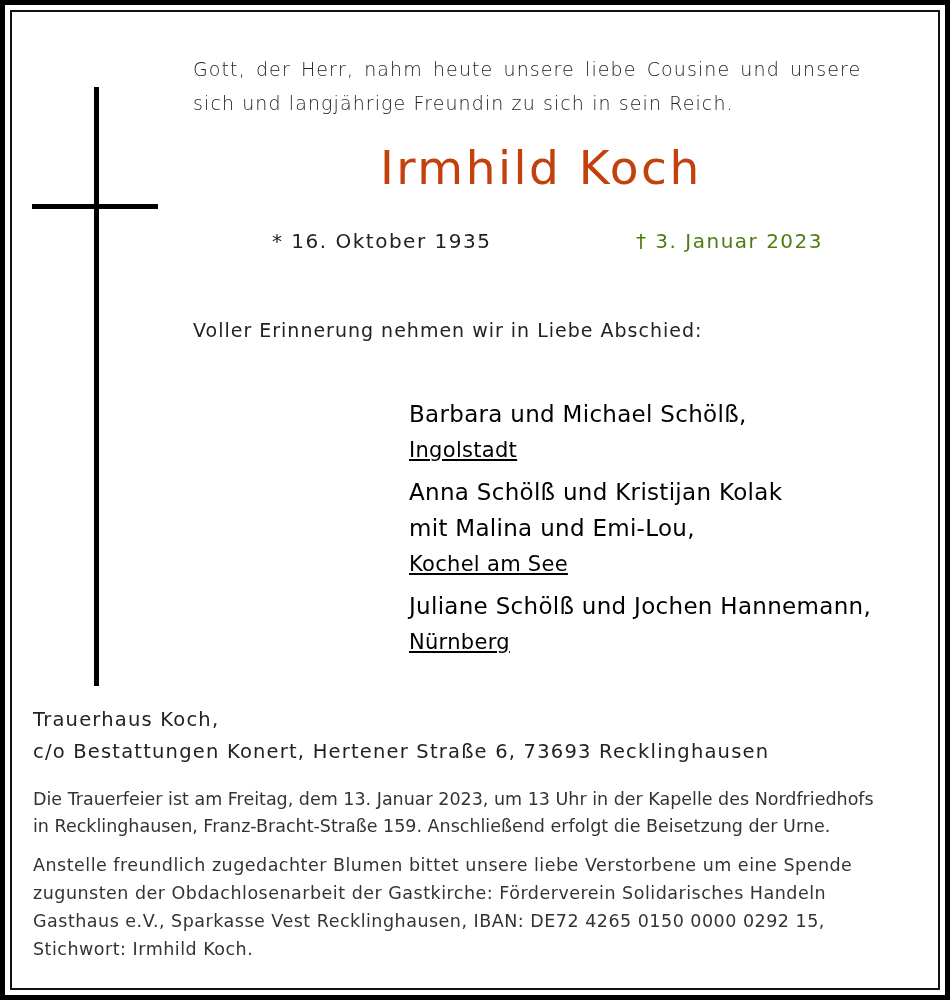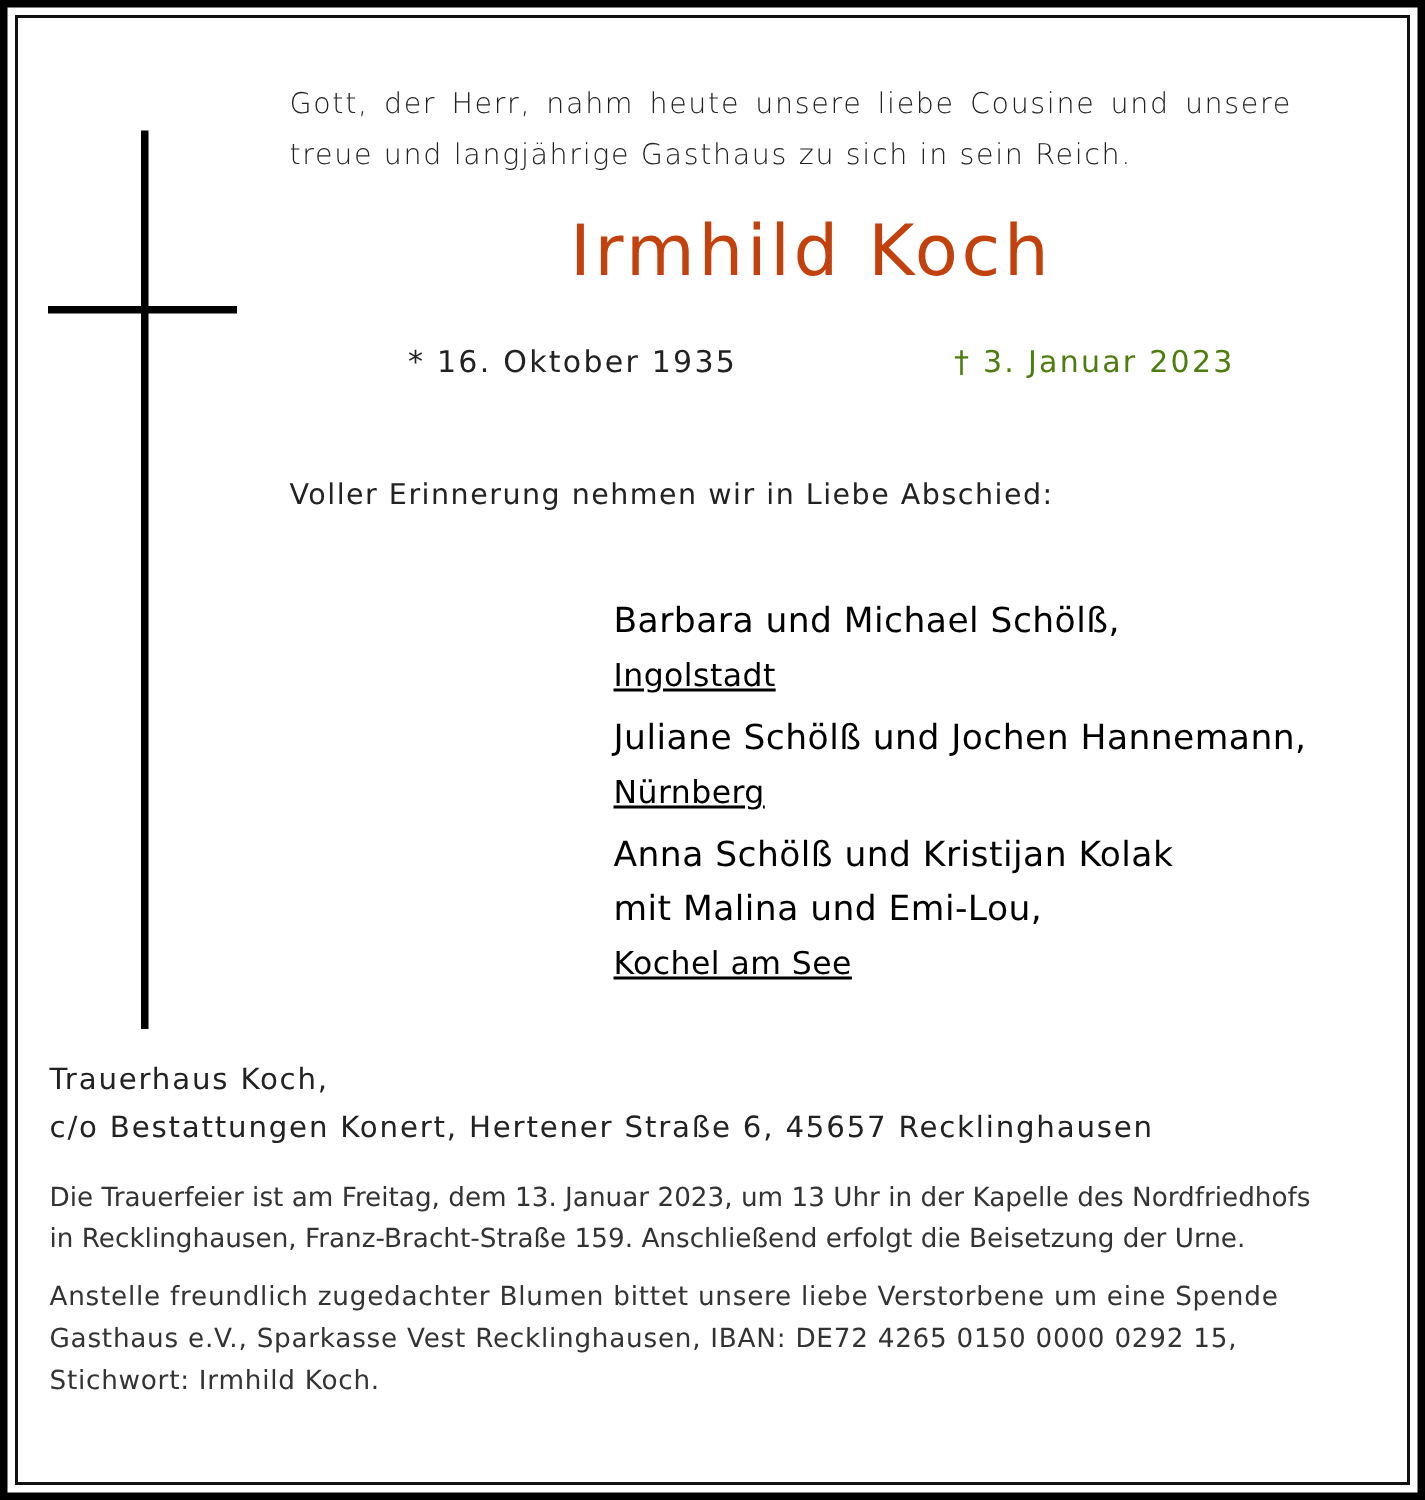--- a/index.html
+++ b/index.html
@@ -31,53 +31,54 @@
 <div class="frame-outer"></div>
 <div class="frame-inner"></div>
 
 <div>
   <div class="cross-v"></div>
   <div class="cross-h"></div>
 </div>
 
 <div class="abs intro">
   <div class="l1">Gott, der Herr, nahm heute unsere liebe Cousine und unsere</div>
-  <div>treue und langjährige Gasthaus zu sich in sein Reich.</div>
+  <div>sich und langjährige Freundin zu sich in sein Reich.</div>
 </div>
 
 <div class="name-wrap">Irmhild Koch</div>
 
 <div class="abs birth">* 16. Oktober 1935</div>
 <div class="abs death">† 3. Januar 2023</div>
 
 <div class="abs farewell">Voller Erinnerung nehmen wir in Liebe Abschied:</div>
 
 <div class="abs mourners">
   <div>
     <div class="mourner-name">Barbara und Michael Schölß,</div>
     <div class="mourner-city">Ingolstadt</div>
   </div>
   <div>
-    <div class="mourner-name">Juliane Schölß und Jochen Hannemann,</div>
-    <div class="mourner-city">Nürnberg</div>
-  </div>
-  <div>
     <div class="mourner-name">Anna Schölß und Kristijan Kolak</div>
     <div class="mourner-name">mit Malina und Emi-Lou,</div>
     <div class="mourner-city">Kochel am See</div>
+  </div>
+  <div>
+    <div class="mourner-name">Juliane Schölß und Jochen Hannemann,</div>
+    <div class="mourner-city">Nürnberg</div>
   </div>
 </div>
 
 <div class="abs contact">
   <div>Trauerhaus Koch,</div>
-  <div>c/o Bestattungen Konert, Hertener Straße 6, 45657 Recklinghausen</div>
+  <div>c/o Bestattungen Konert, Hertener Straße 6, 73693 Recklinghausen</div>
 </div>
 
 <div class="abs ceremony">
   <div>Die Trauerfeier ist am Freitag, dem 13. Januar 2023, um 13 Uhr in der Kapelle des Nordfriedhofs</div>
   <div>in Recklinghausen, Franz-Bracht-Straße 159. Anschließend erfolgt die Beisetzung der Urne.</div>
 </div>
 
 <div class="abs donation">
   <div>Anstelle freundlich zugedachter Blumen bittet unsere liebe Verstorbene um eine Spende</div>
+  <div>zugunsten der Obdachlosenarbeit der Gastkirche: Förderverein Solidarisches Handeln</div>
   <div>Gasthaus e.V., Sparkasse Vest Recklinghausen, IBAN: DE72 4265 0150 0000 0292 15,</div>
   <div>Stichwort: Irmhild Koch.</div>
 </div>
 
 </body></html>

